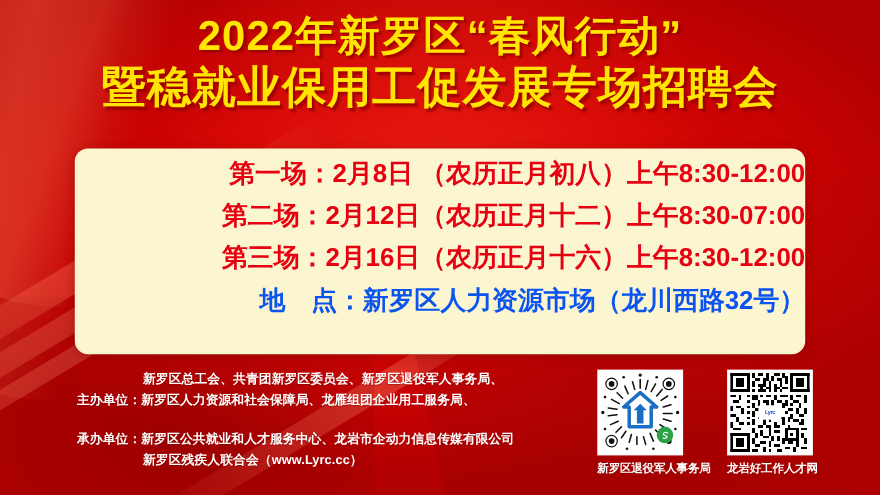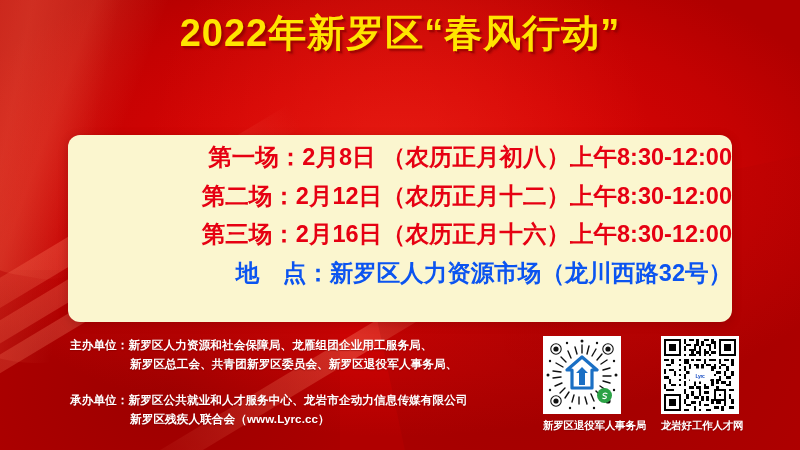--- a/index.html
+++ b/index.html
@@ -200,35 +200,36 @@
   <div class="bg-swoosh-tl2"></div>
   <div class="bg-ribbon rb1"></div>
   <div class="bg-ribbon rb2"></div>
   <div class="bg-ribbon rb3"></div>
   <div class="bg-ribbon rb4"></div>
   <div class="bg-dark-bl"></div>
   <div class="bg-dark-br"></div>
 
   <div class="header">
     <div class="title-line title-line-1">2022年新罗区“春风行动”</div>
+    <div class="title-line title-line-2">暨稳就业保用工促发展专场招聘会</div>
   </div>
 
   <div class="panel">
     <div class="panel-inner">
       <div class="session-row red">第一场：2月8日 （农历正月初八）上午8:30-12:00</div>
-      <div class="session-row red">第二场：2月12日（农历正月十二）上午8:30-12:00</div>
+      <div class="session-row red">第二场：2月12日（农历正月十二）上午8:30-07:00</div>
       <div class="session-row red">第三场：2月16日（农历正月十六）上午8:30-12:00</div>
       <div class="session-row blue">地　点：新罗区人力资源市场（龙川西路32号）</div>
     </div>
   </div>
 
   <div class="footer">
     <div class="footer-block">
+      <div class="footer-line footer-indent">新罗区总工会、共青团新罗区委员会、新罗区退役军人事务局、</div>
       <div class="footer-line"><span>主办单位：</span><span>新罗区人力资源和社会保障局、龙雁组团企业用工服务局、</span></div>
-      <div class="footer-line footer-indent">新罗区总工会、共青团新罗区委员会、新罗区退役军人事务局、</div>
     </div>
     <div class="footer-block host-block">
       <div class="footer-line"><span>承办单位：</span><span>新罗区公共就业和人才服务中心、龙岩市企动力信息传媒有限公司</span></div>
       <div class="footer-line footer-indent">新罗区残疾人联合会（www.Lyrc.cc）</div>
     </div>
   </div>
 
   <div class="qr-area">
 
     <div class="qr-item">

